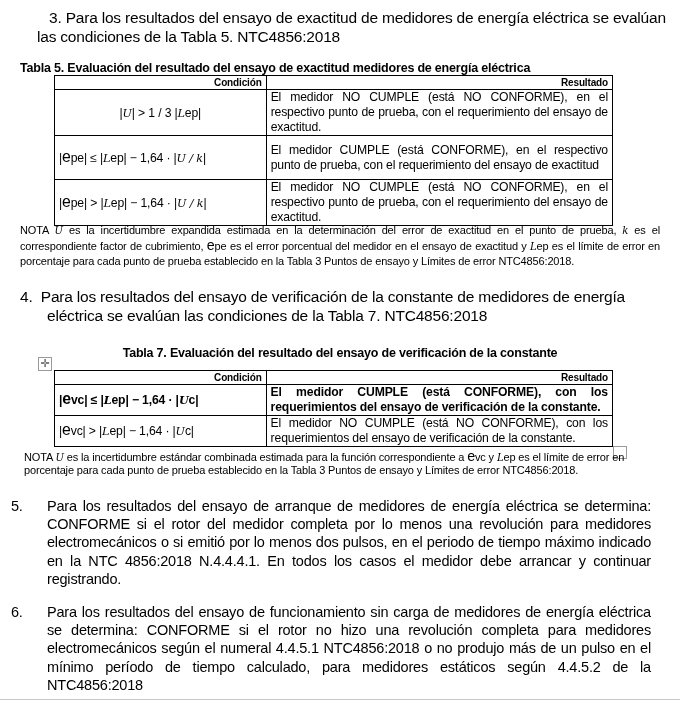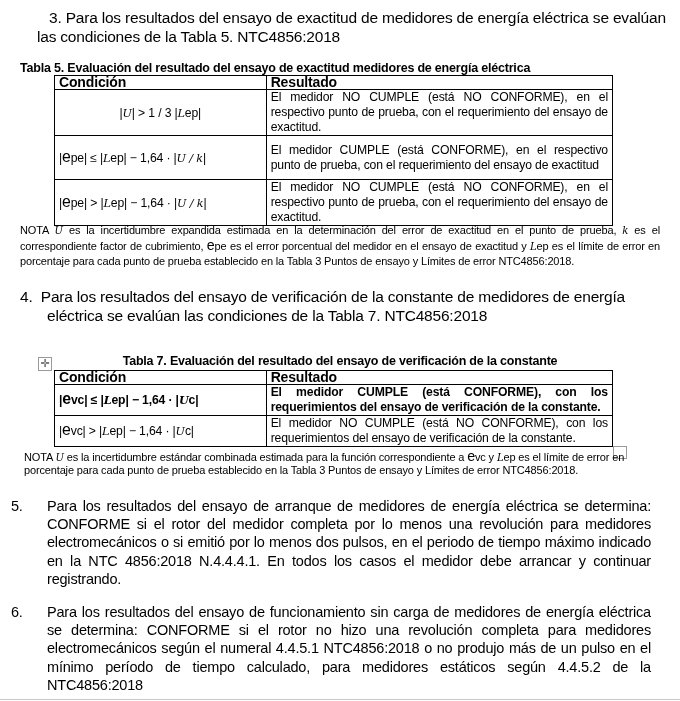--- a/index.html
+++ b/index.html
@@ -6,21 +6,21 @@
   body {
     width: 680px; height: 701px; overflow: hidden; position: relative;
     font-family: "Liberation Sans", sans-serif; color: #000;
   }
   .abs { position: absolute; }
   .p-lg { font-size: 15.5px; line-height: 19px; letter-spacing: -0.2px; }
   .p-item { font-size: 14.5px; line-height: 18.2px; text-align: justify; letter-spacing: -0.2px; }
   .cap { font-size: 12.5px; font-weight: bold; letter-spacing: -0.2px; }
   table.doc { border-collapse: collapse; position: absolute; font-size: 12.2px; letter-spacing: -0.15px; }
   table.doc td, table.doc th { border: 1px solid #000; padding: 0 4px; vertical-align: middle; }
-  table.doc th { font-weight: bold; text-align: left; font-size: 14px; height: 13px; line-height: 13px; }
+  table.doc th { font-weight: bold; text-align: right; font-size: 10px; height: 13px; line-height: 13px; }
   td.cond { text-align: center; }
   td.cond.left { text-align: left; margin-left: 15px; }
   td.res { text-align: justify; line-height: 15px; }
   .note { font-size: 11px; line-height: 14.5px; letter-spacing: -0.15px; }
   .note2 { font-size: 11px; line-height: 13px; letter-spacing: -0.15px; }
   .it { font-style: italic; font-family: "DejaVu Serif", serif; font-size: 0.92em; }
   .big-e { font-size: 1.3em; line-height: 0; }
   .move-handle {
     position: absolute; left: 38px; top: 357px; width: 12px; height: 12px;
     border: 1px solid #9a9a9a; background: #fff; font-size: 11px; line-height: 11px;
@@ -78,21 +78,21 @@
 <div class="abs note" style="left:20px; top:223px; width:640px; text-align:justify;">
   <span>NOTA </span><span class="it">U</span><span> es la incertidumbre expandida estimada en la determinación del error de exactitud en el punto de prueba, </span><span class="it">k</span><span> es el correspondiente factor de cubrimiento, </span><span class="big-e">e</span><span>pe es el error porcentual del medidor en el ensayo de exactitud y </span><span class="it">L</span><span>ep es el límite de error en porcentaje para cada punto de prueba establecido en la Tabla 3 Puntos de ensayo y Límites de error NTC4856:2018.</span>
 </div>
 
 <div class="abs p-lg" style="left:20px; top:287px;">
   <span>4.</span>&nbsp;
   <span>Para los resultados del ensayo de verificación de la constante de medidores de energía</span>
 </div>
 <div class="abs p-lg" style="left:47px; top:306px;">eléctrica se evalúan las condiciones de la Tabla 7. NTC4856:2018</div>
 
-<div class="abs cap" style="left:0; top:354px; width:680px; text-align:center;">Tabla 7. Evaluación del resultado del ensayo de verificación de la constante</div>
+<div class="abs cap" style="left:0; top:346px; width:680px; text-align:center;">Tabla 7. Evaluación del resultado del ensayo de verificación de la constante</div>
 
 <div class="move-handle">✛</div>
 
 <table class="doc" style="left:54px; top:370px; width:559px;">
   <colgroup>
       <col style="width:212px">
       <col style="width:347px">
     </colgroup>
   <tbody>
       <tr>

